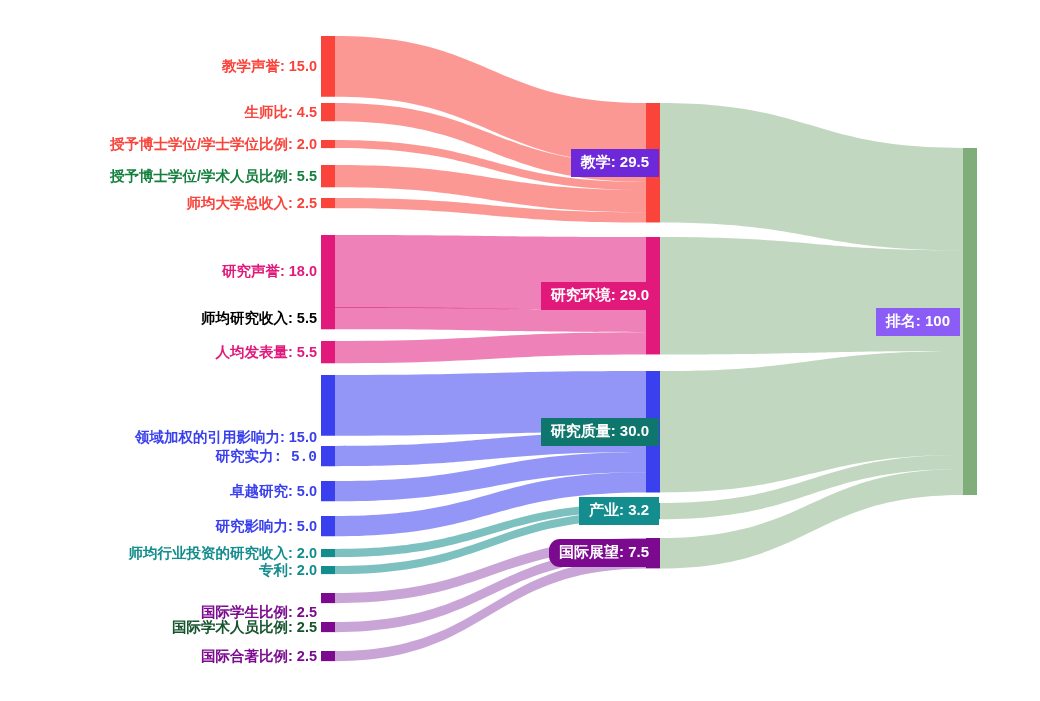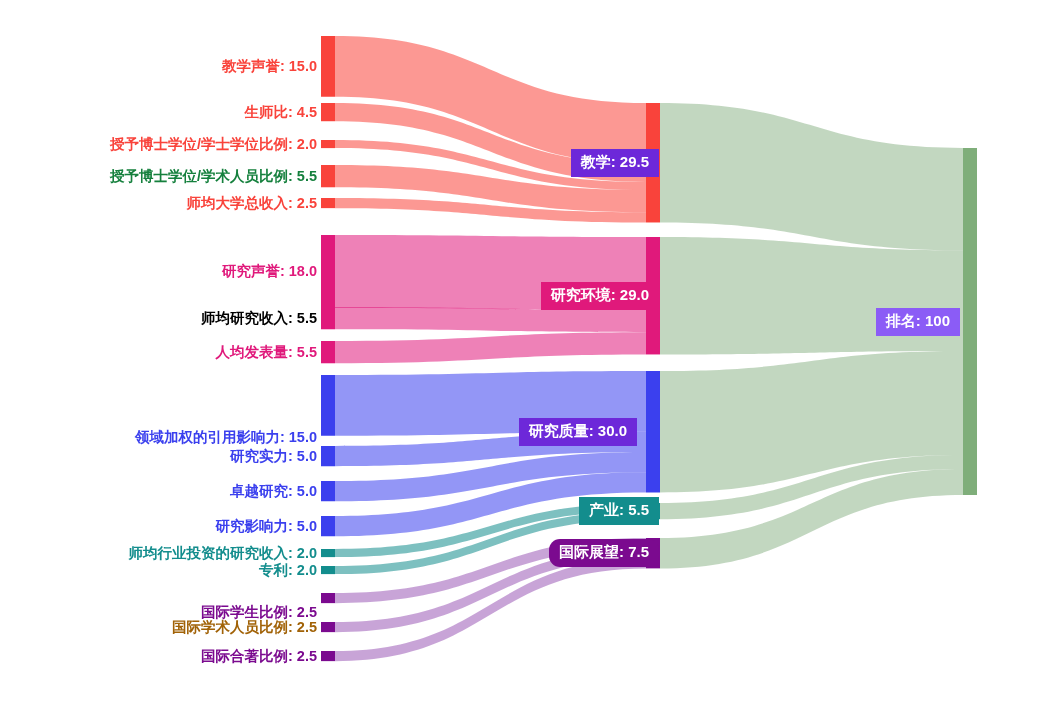--- a/index.html
+++ b/index.html
@@ -91,28 +91,28 @@
   <div id="labels-layer">
       <div class="node-label-left" style="color: rgb(249, 67, 59); right: 723px; top: 66.375px;">教学声誉:  15.0</div>
       <div class="node-label-left" style="color: rgb(249, 67, 59); right: 723px; top: 112.112px;">生师比:  4.5</div>
       <div class="node-label-left" style="color: rgb(249, 67, 59); right: 723px; top: 144.05px;">授予博士学位/学士学位比例:  2.0</div>
       <div class="node-label-left" style="color: #15803d; right: 723px; top: 176.137px;">授予博士学位/学术人员比例:  5.5</div>
       <div class="node-label-left" style="color: rgb(249, 67, 59); right: 723px; top: 203.062px;">师均大学总收入:  2.5</div>
       <div class="node-label-left" style="color: rgb(224, 25, 123); right: 723px; top: 271.45px;">研究声誉:  18.0</div>
       <div class="node-label-left" style="color: #000000; right: 723px; top: 318.137px;">师均研究收入:  5.5</div>
       <div class="node-label-left" style="color: rgb(224, 25, 123); right: 723px; top: 352.137px;">人均发表量:  5.5</div>
       <div class="node-label-left" style="color: rgb(59, 64, 238); right: 723px; top: 405.375px; margin-top: 32px;">领域加权的引用影响力:  15.0</div>
-      <div class="node-label-left" style="color: rgb(59, 64, 238); right: 723px; top: 456.125px;">研究实力:  5.0</div>
+      <div class="node-label-left" style="color: rgb(59, 64, 238); right: 723px; top: 456.125px; font-family: Liberation Mono, monospace;">研究实力:  5.0</div>
       <div class="node-label-left" style="color: rgb(59, 64, 238); right: 723px; top: 491.125px; margin-left: 40px;">卓越研究:  5.0</div>
       <div class="node-label-left" style="color: rgb(59, 64, 238); right: 723px; top: 526.125px; margin-left: 20px;">研究影响力:  5.0</div>
       <div class="node-label-left" style="color: rgb(19, 141, 141); right: 723px; top: 553.05px;">师均行业投资的研究收入:  2.0</div>
       <div class="node-label-left" style="color: rgb(19, 141, 141); right: 723px; top: 570.05px;">专利:  2.0</div>
       <div class="node-label-left" style="color: rgb(123, 10, 143); right: 723px; top: 612px; text-align: center;">国际学生比例:  2.5</div>
-      <div class="node-label-left" style="color: #a16207; right: 723px; top: 627.062px;">国际学术人员比例:  2.5</div>
+      <div class="node-label-left" style="color: #14532d; right: 723px; top: 627.062px;">国际学术人员比例:  2.5</div>
       <div class="node-label-left" style="color: rgb(123, 10, 143); right: 723px; top: 656.062px;">国际合著比例:  2.5</div>
       <div class="node-label-box" style="background: #6d28d9; right: 381px; top: 162.738px;">教学:  29.5</div>
       <div class="node-label-box" style="background: rgb(224, 25, 123); right: 381px; top: 295.725px;">研究环境:  29.0</div>
-      <div class="node-label-box" style="background: #6d28d9; right: 403px; top: 431.75px;">研究质量:  30.0</div>
-      <div class="node-label-box" style="background: rgb(19, 141, 141); right: 381px; top: 511.1px;">产业:  5.5</div>
+      <div class="node-label-box" style="background: #0f766e; right: 381px; top: 431.75px;">研究质量:  30.0</div>
+      <div class="node-label-box" style="background: rgb(19, 141, 141); right: 381px; top: 511.1px;">产业:  3.2</div>
       <div class="node-label-box" style="background: rgb(123, 10, 143); right: 381px; top: 553.188px; border-radius: 11px;">国际展望:  7.5</div>
       <div class="node-label-box" style="background: #8b5cf6; right: 80px; top: 321.5px;">排名:  100</div>
     </div>
 </div>
 
 </body></html>

